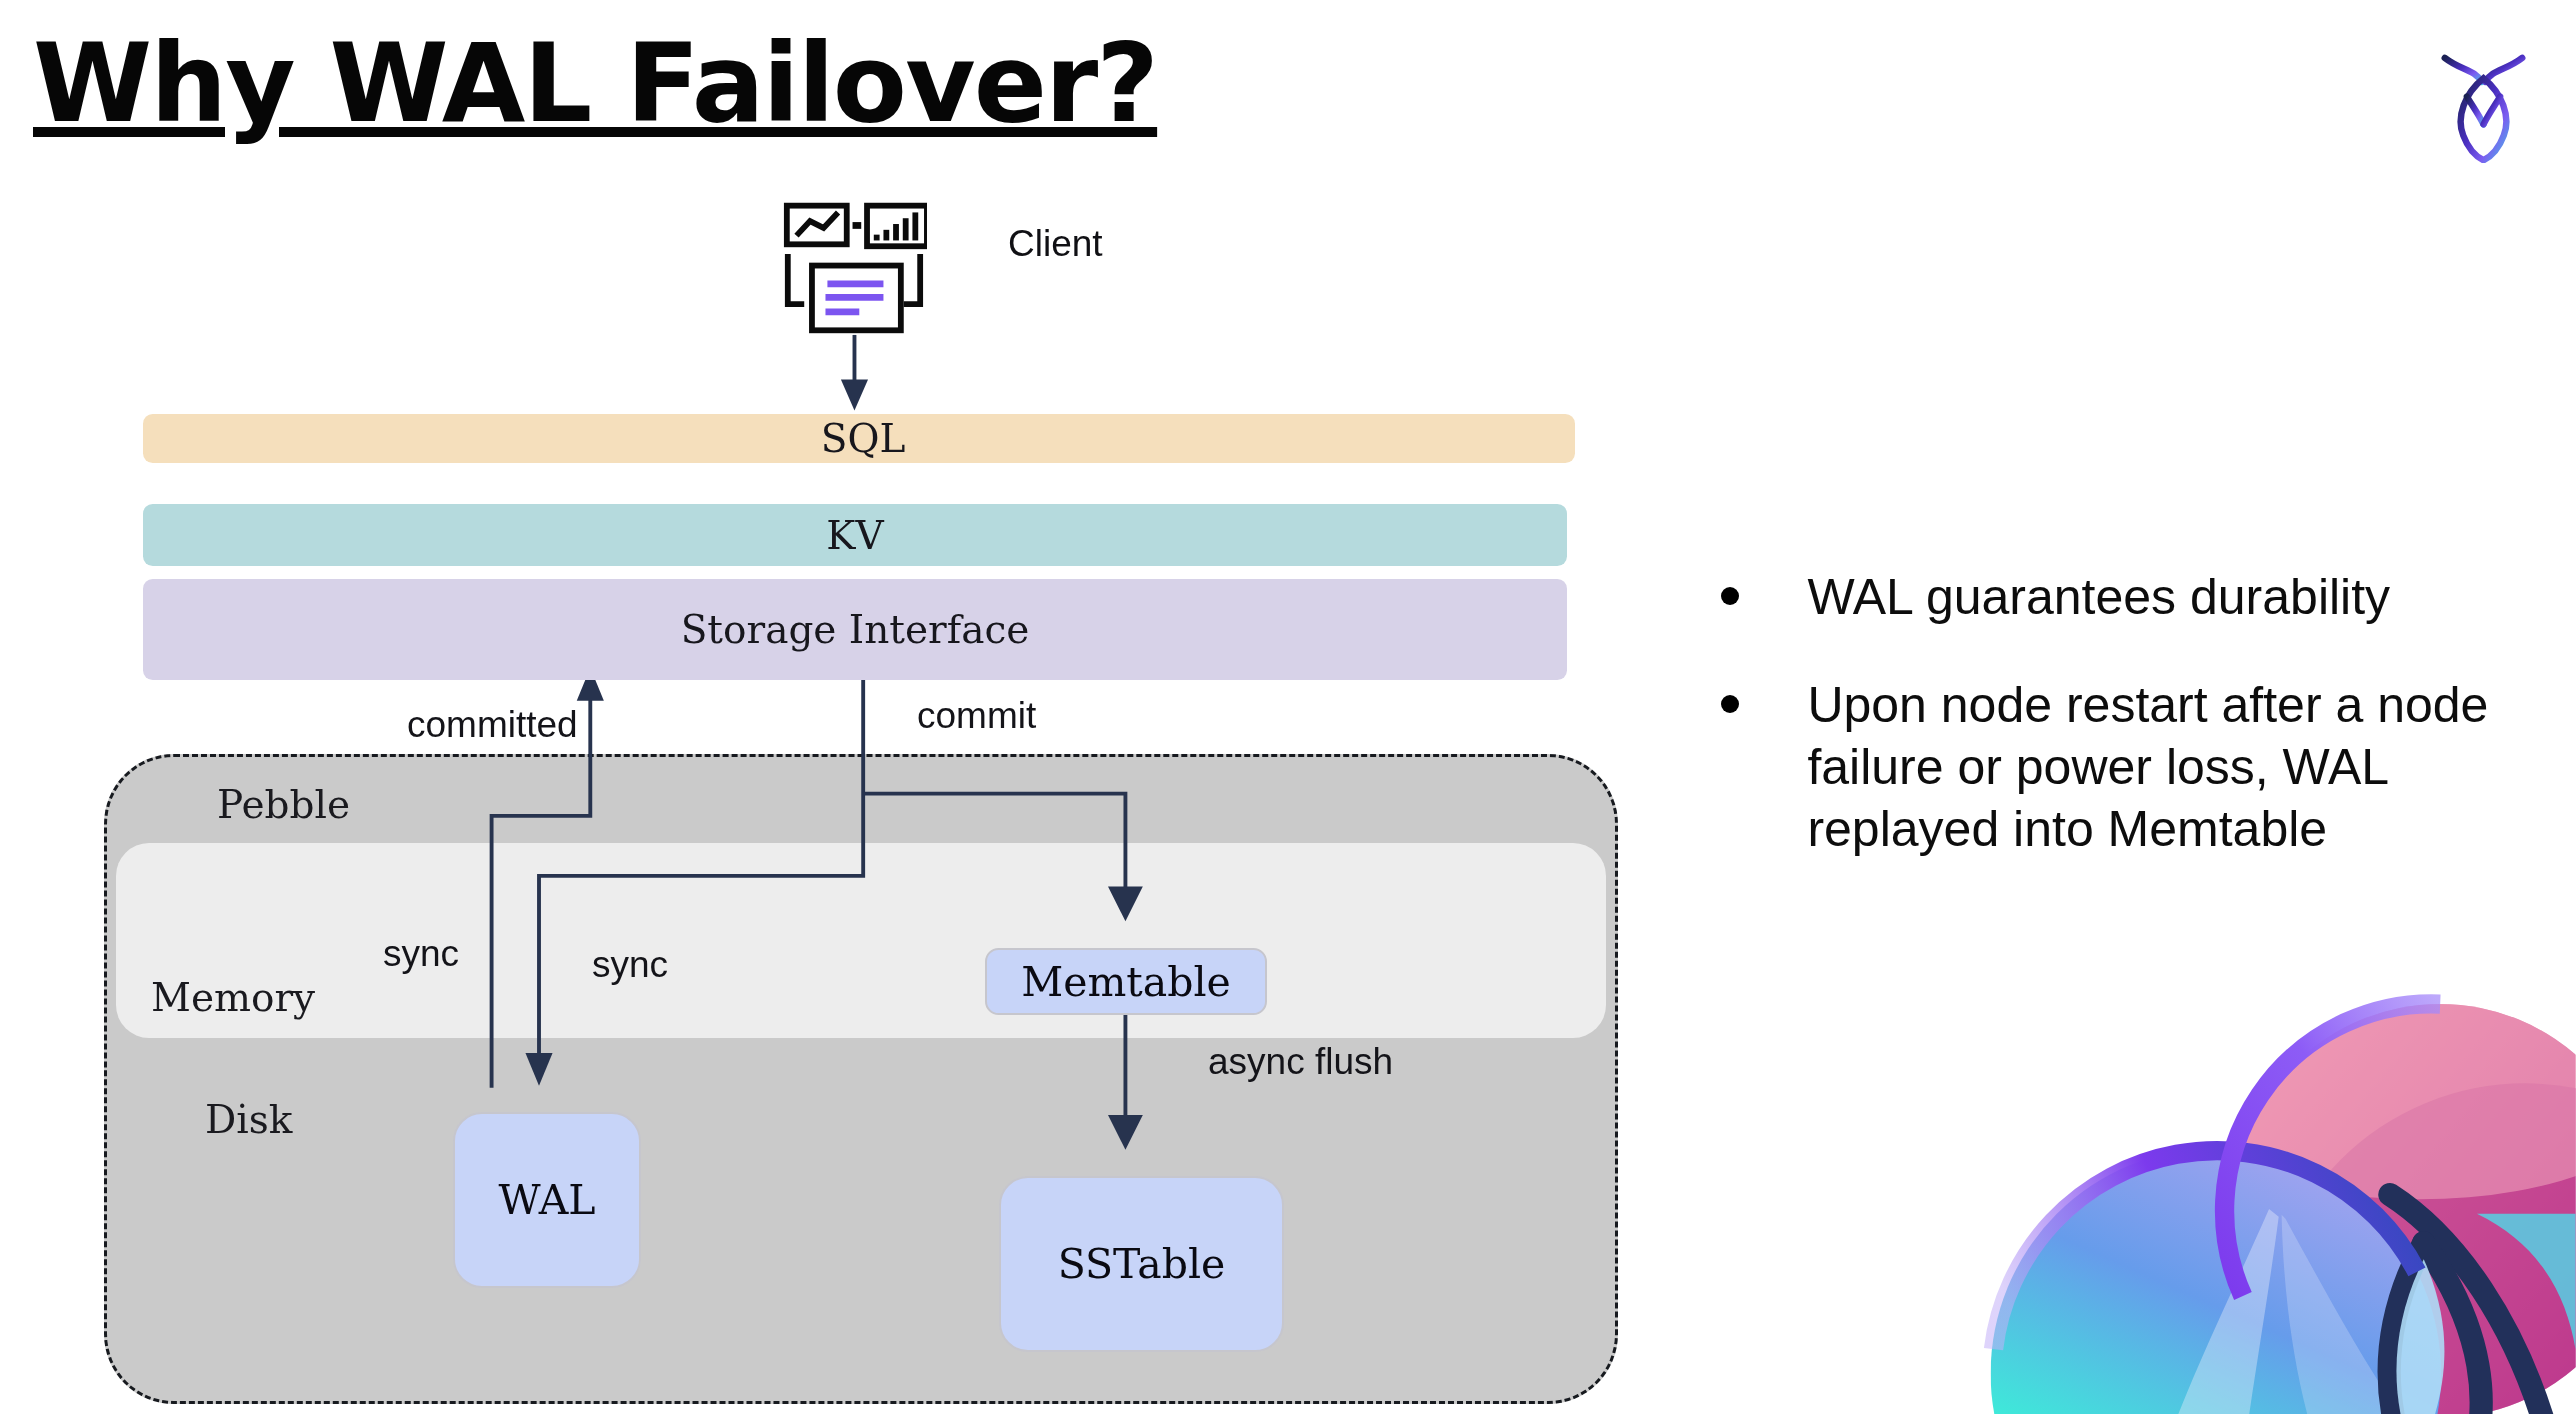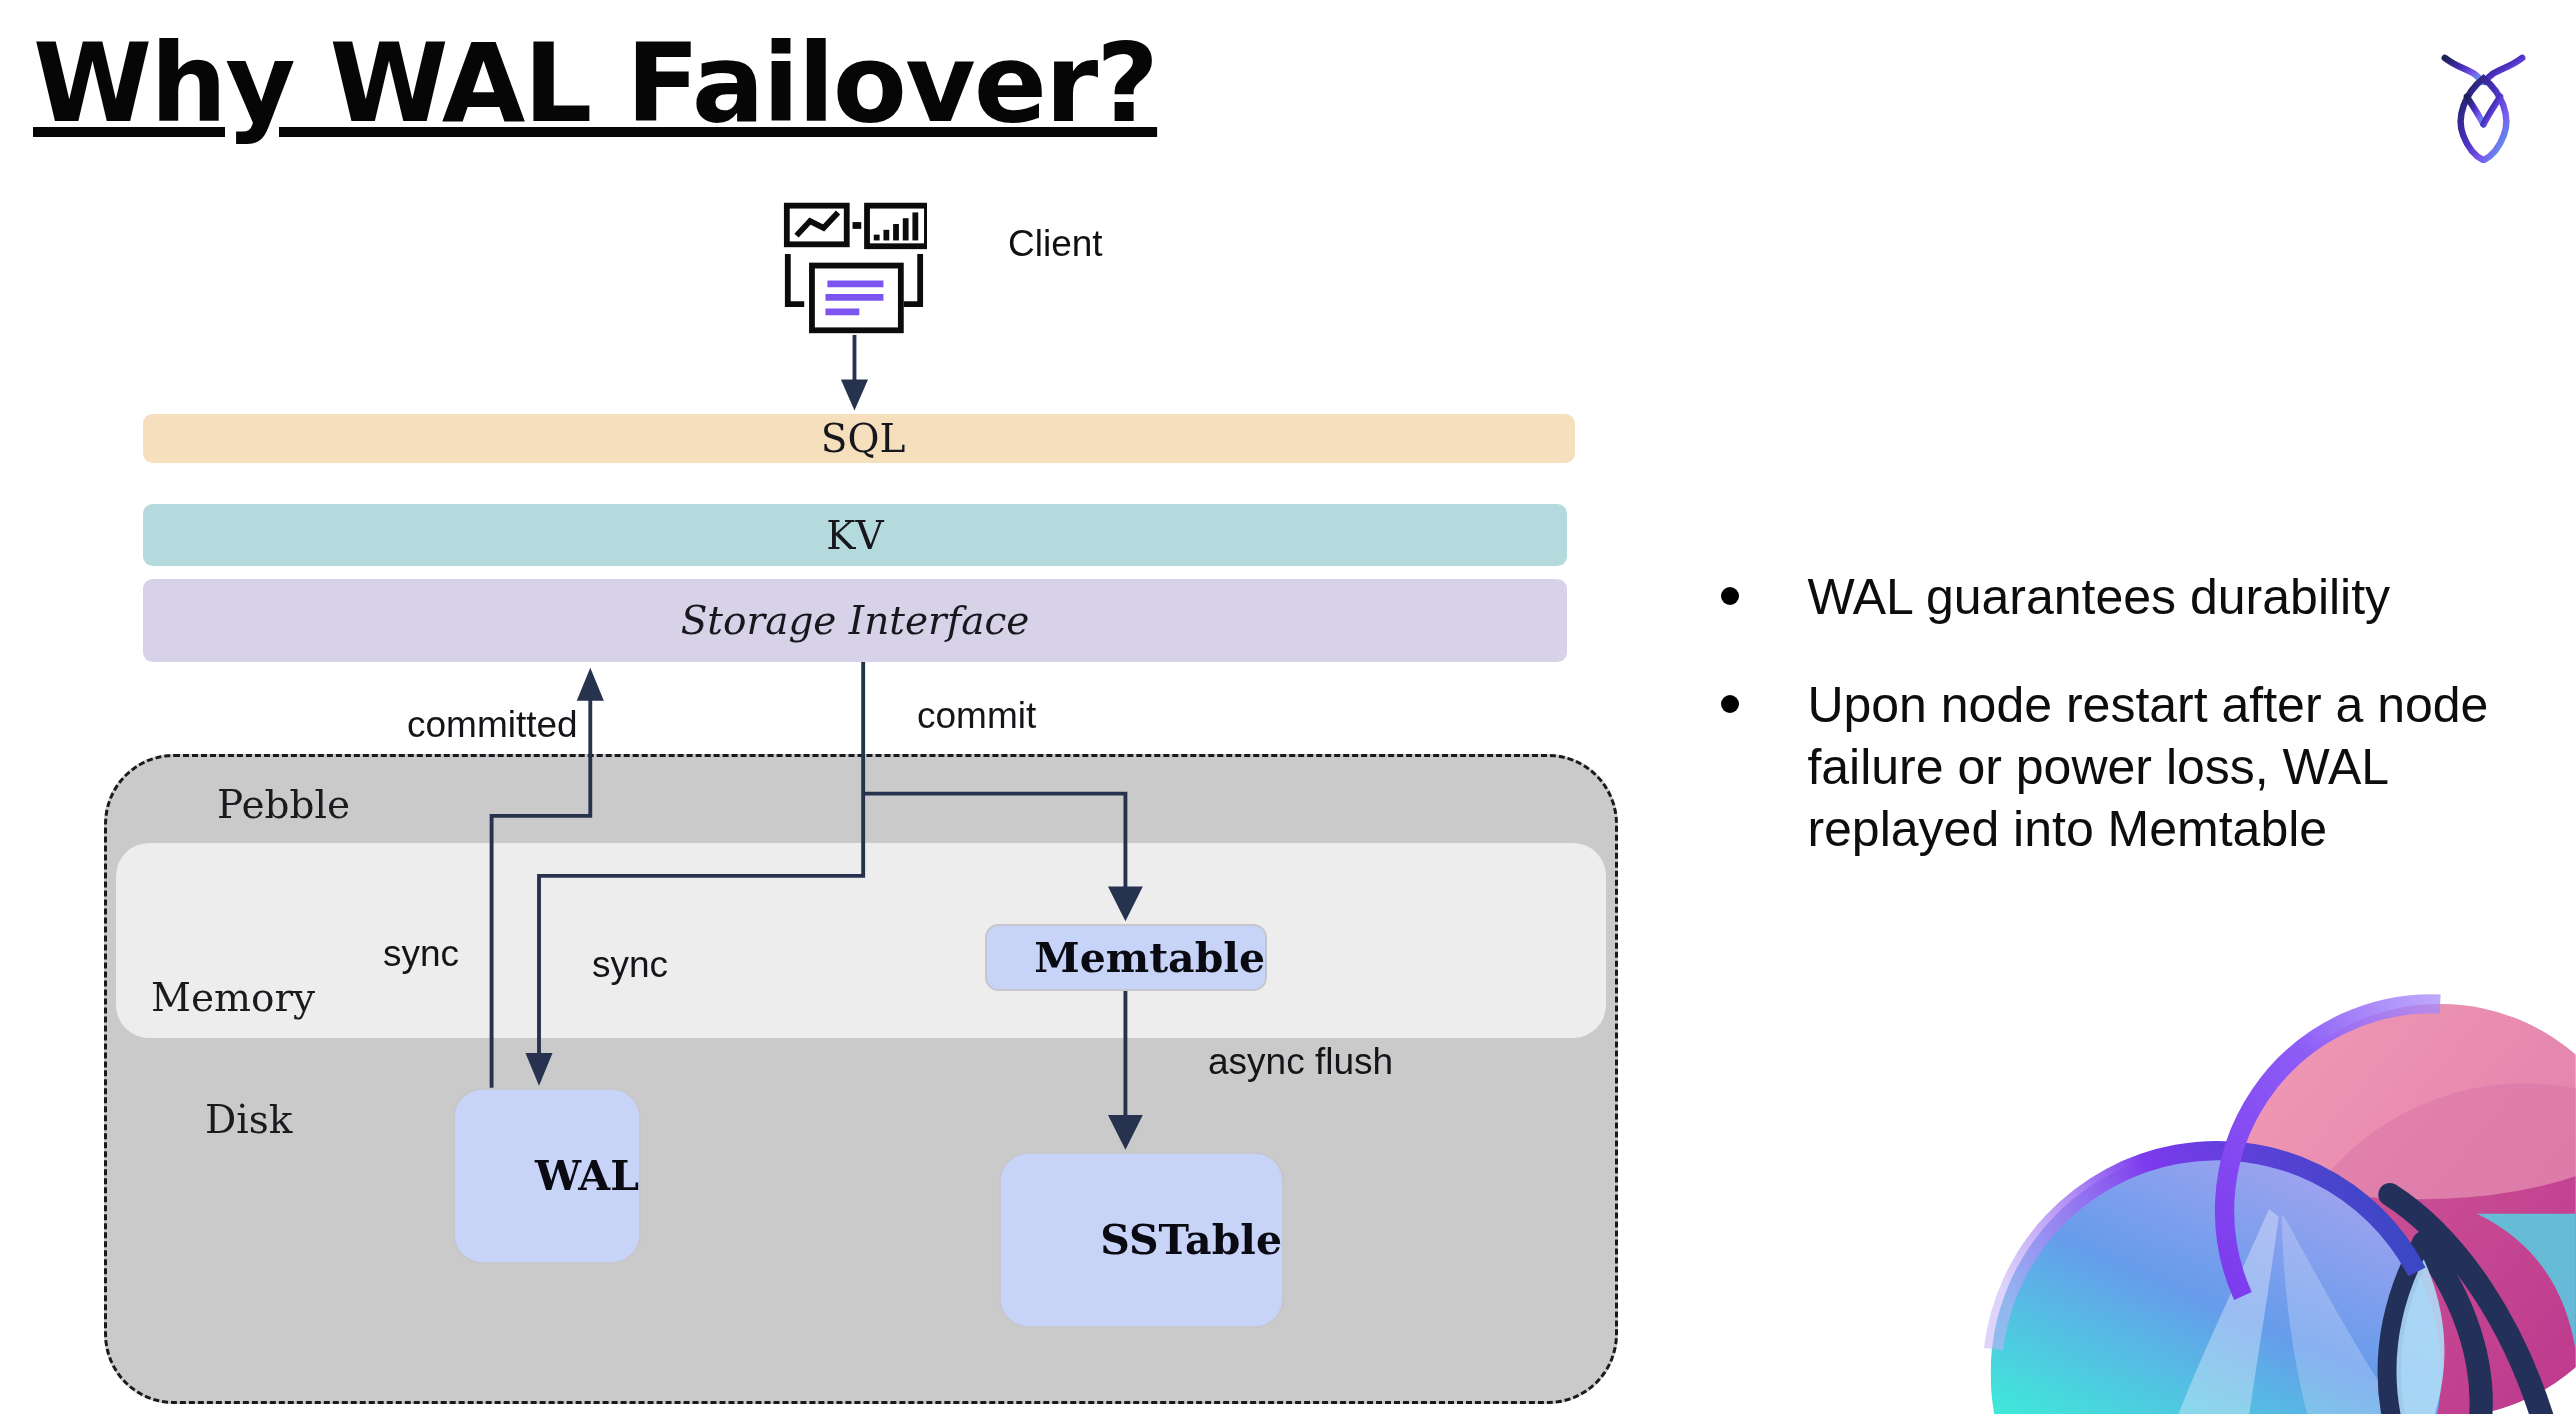--- a/index.html
+++ b/index.html
@@ -8,32 +8,32 @@
   .abs{position:absolute;}
   .serif{font-family:"DejaVu Serif","Liberation Serif",serif;}
 
   .title{left:33px;top:21px;font-size:108px;font-weight:800;letter-spacing:-1.9px;
          font-family:"DejaVu Sans","Liberation Sans",sans-serif;color:#060606;text-decoration:underline;}
 
   .layer-bar{left:143px;width:1424px;border-radius:9.7px;display:flex;align-items:center;
              justify-content:center;font-size:39px;color:#17171d;}
   .bar-sql{top:414px;height:49px;background:#f5dfbc;padding-left:8px;}
   .bar-kv{top:504px;height:62px;background:#b5dadd;}
-  .bar-storage{top:579px;height:83px;background:#d7d2e8;font-style:italic;}
+  .bar-storage{top:579px;height:101px;background:#d7d2e8;}
 
   .pebble{left:104px;top:754px;width:1508px;height:644px;background:#cacaca;
           border:3.9px dashed #171a1f;border-radius:70px;}
   .memory-band{left:116px;top:843px;width:1490px;height:195px;background:#ededed;border-radius:33px;}
 
   .zone-label{font-size:39px;color:#1a1a1f;}
   .edge-label{font-size:37px;color:#141419;}
 
   .node{background:#c7d4f8;border:2.9px solid #c6c6cd;display:flex;align-items:center;
-        justify-content:flex-end;font-weight:bold;color:#0a0a12;
-        font-family:"DejaVu Serif","Liberation Serif",serif;}
+        justify-content:center;font-weight:normal;color:#0a0a12;
+        font-family:"DejaVu Serif","Liberation Serif",serif;margin-top:24px;}
   .node-memtable{left:985px;top:924px;width:278px;height:63px;border-radius:13.5px;font-size:41px;}
   .node-wal{left:453px;top:1088px;width:184px;height:172px;border-radius:29px;font-size:41px;}
   .node-sstable{left:999px;top:1152px;width:281px;height:172px;border-radius:29px;font-size:41px;}
 
   .client-label{left:1008px;top:223px;font-size:37px;}
 
   .bullets{left:1721px;top:538px;width:852px;}
   .bullet{display:flex;align-items:flex-start;margin-bottom:46px;margin-top:28px;}
   .bullet-dot{flex:none;width:18.4px;height:18.4px;border-radius:50%;background:#000;margin:21px 68px 0 0;}
   .bullet-text{font-size:50px;line-height:62px;color:#0d0d0d;width:735px;}

